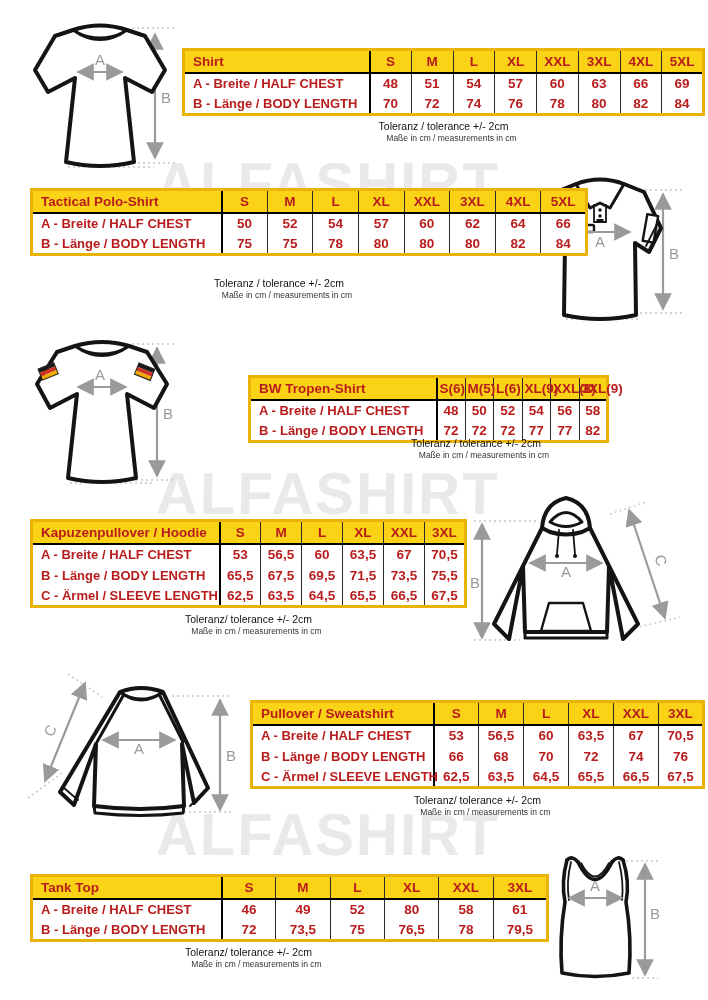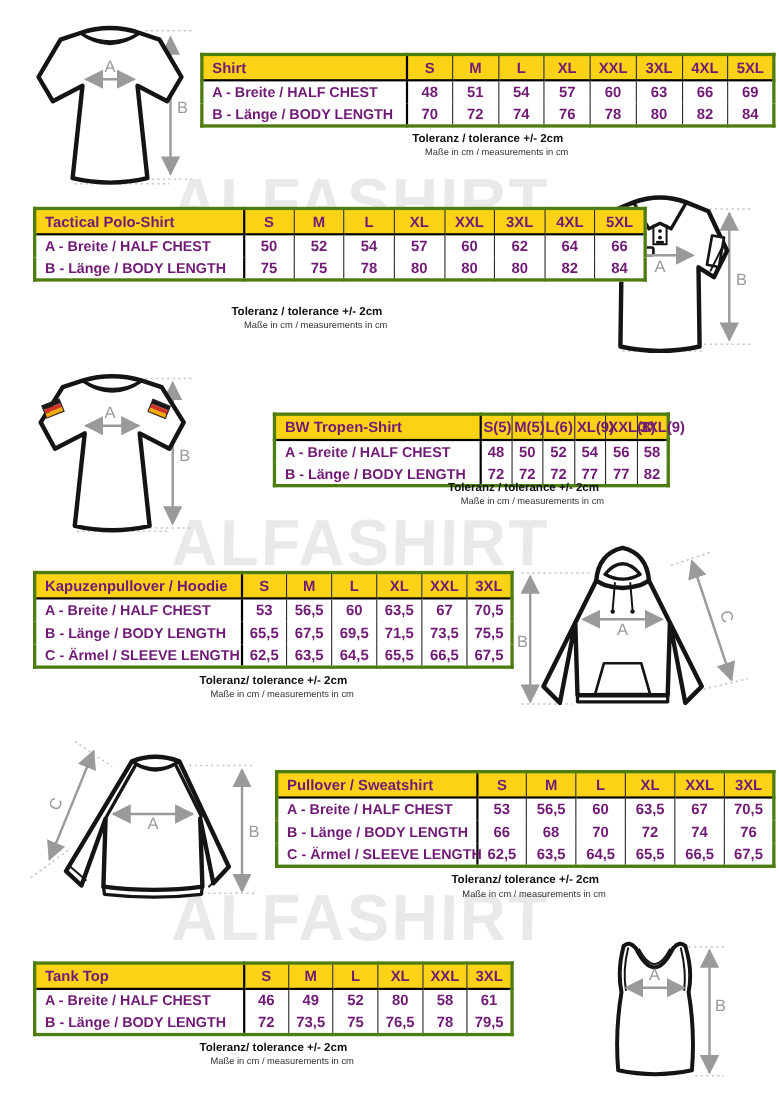--- a/index.html
+++ b/index.html
@@ -16,32 +16,32 @@
   .g  { fill:#fff; stroke:#141414; stroke-width:4; stroke-linejoin:round; stroke-linecap:round; }
   .g2 { fill:none; stroke:#141414; stroke-width:3; stroke-linejoin:round; stroke-linecap:round; }
   .g3 { fill:none; stroke:#141414; stroke-width:1.8; stroke-linecap:round; }
   .g25{ fill:#fff; stroke:#141414; stroke-width:2.4; stroke-linejoin:round; }
   .fillonly { fill:#fff; stroke:none; }
   .arr { stroke:var(--arrow); stroke-width:2.2; fill:none; }
   .lead { stroke:#c6c6c6; stroke-width:1.4; stroke-dasharray:2 3; fill:none; }
   .albl { fill:var(--arrow); font-family:"Liberation Sans",sans-serif; font-size:15px; }
 
   table.size-table { position:absolute; z-index:2; border-collapse:collapse; table-layout:fixed;
-    background:#fff; border:3px solid #4d7c0f; font-weight:bold; color:#701a75; }
+    background:#fff; border:3px solid #eab308; font-weight:bold; color:#b91c1c; }
   table.size-table th, table.size-table td { border-left:1.5px solid #2b2b2b; }
   table.size-table th:first-child, table.size-table td:first-child { border-left:none; }
   table.size-table th:nth-child(2), table.size-table td:nth-child(2) { border-left:2.5px solid #000; }
   table.size-table thead th { background:var(--yellow); border-bottom:2.5px solid #000;
     height:23px; font-size:13.5px; text-align:center; padding:0 2px; }
   table.size-table thead th.tt { text-align:left; padding-left:8px; }
   table.size-table tbody td { height:21px; font-size:13.5px; text-align:center; padding:0 2px; }
   table.size-table tbody td.lbl { text-align:left; padding-left:8px; white-space:nowrap; font-size:13px; }
 
   .tol { position:absolute; z-index:2; text-align:center; color:#111; }
-  .tol .l1 { font-size:10.5px; line-height:13px;font-weight:bold; }
+  .tol .l1 { font-size:10.5px; line-height:13px; }
   .tol .l2 { font-size:8.5px; line-height:11px; color:#333;margin-left:16px; }
 </style>
 </head>
 <body>
 
 <div id="page">
 
   <div class="watermark" style="top:150px">ALFASHIRT</div>
   <div class="watermark" style="top:460px">ALFASHIRT</div>
   <div class="watermark" style="top:801px">ALFASHIRT</div>
@@ -233,21 +233,21 @@
         <col>
         <col>
         <col>
         <col>
         <col>
         <col>
       </colgroup>
       <thead>
         <tr>
           <th class="tt">BW Tropen-Shirt</th>
-          <th>S(5)</th>
+          <th>S(6)</th>
           <th>M(5)</th>
           <th>L(6)</th>
           <th>XL(9)</th>
           <th>XXL(8)</th>
           <th>3XL(9)</th>
         </tr>
       </thead>
       <tbody>
         <tr>
           <td class="lbl">A -  Breite / HALF CHEST</td>
@@ -427,21 +427,21 @@
           <td>66,5</td>
           <td>67,5</td>
         </tr>
       </tbody>
     </table>
   <div class="tol" style="left:250px;top:794px;width:455px">
     <div class="l1">Toleranz/ tolerance +/- 2cm</div>
     <div class="l2">Maße in cm / measurements in cm</div>
   </div>
 
-  <table class="size-table" style="left:30px;top:874px;width:437px">
+  <table class="size-table" style="left:30px;top:874px;width:519px">
       <colgroup>
         <col style="width: 190px;">
         <col>
         <col>
         <col>
         <col>
         <col>
         <col>
       </colgroup>
       <thead>

